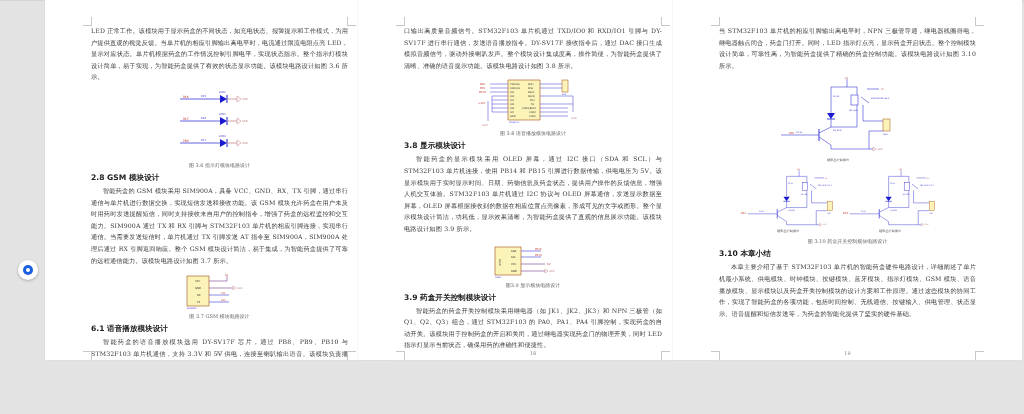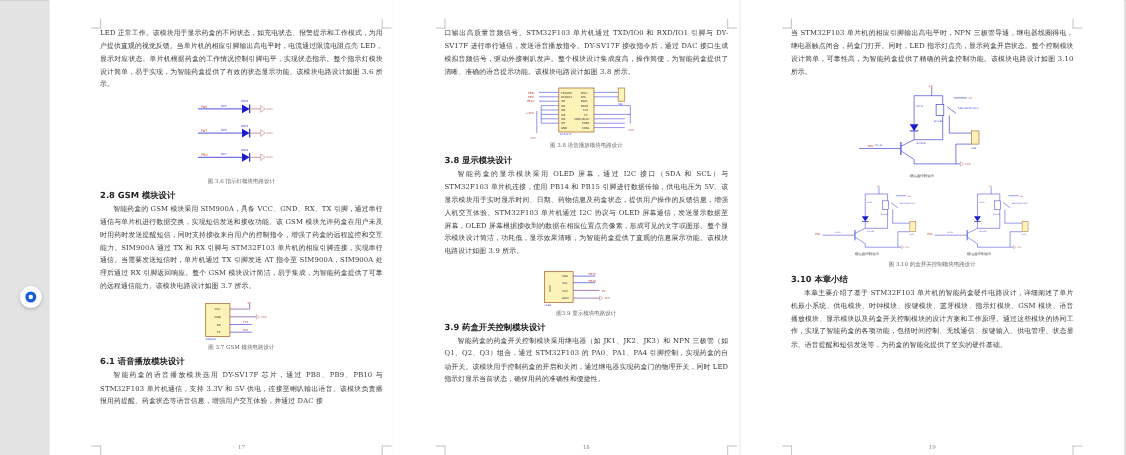--- a/index.html
+++ b/index.html
@@ -1,18 +1,18 @@
 <!DOCTYPE html>
 <html><head>
 <meta charset="utf-8">
 <style>
   html,body{margin:0;padding:0;}
   body{width:1024px;height:414px;overflow:hidden;background:#e3e3e3;position:relative;font-family:"DejaVu Serif","Liberation Serif",serif;color:#333;}
   .topbar{position:absolute;left:0;top:0;width:1024px;height:1px;background:#d4d4d4;}
-  .page{position:absolute;top:0;height:414px;background:#fff;overflow:hidden;box-shadow:0 0 1px #cfcfcf;padding-left:43px;}
+  .page{position:absolute;top:0;height:360px;background:#fff;overflow:hidden;box-shadow:0 0 1px #cfcfcf;padding-left:43px;}
   #p1{left:45px;width:306px;}
   #p2{left:358px;width:307px;}
   #p3{left:673px;width:306px;}
   .crop{position:absolute;width:8px;height:8px;border-color:#c8c8c8;border-style:solid;border-width:0;}
   .crop.tl{border-right-width:1px;border-bottom-width:1px;}
   .crop.tr{border-left-width:1px;border-bottom-width:1px;}
   .crop.bl{border-right-width:1px;border-top-width:1px;}
   .crop.br{border-left-width:1px;border-top-width:1px;}
   .body{position:absolute;left:46px;right:46px;top:25px;}
   p{margin:0;font-size:6.2px;line-height:11.6px;text-align:justify;color:#3a3a3a;letter-spacing:0.15px;}

